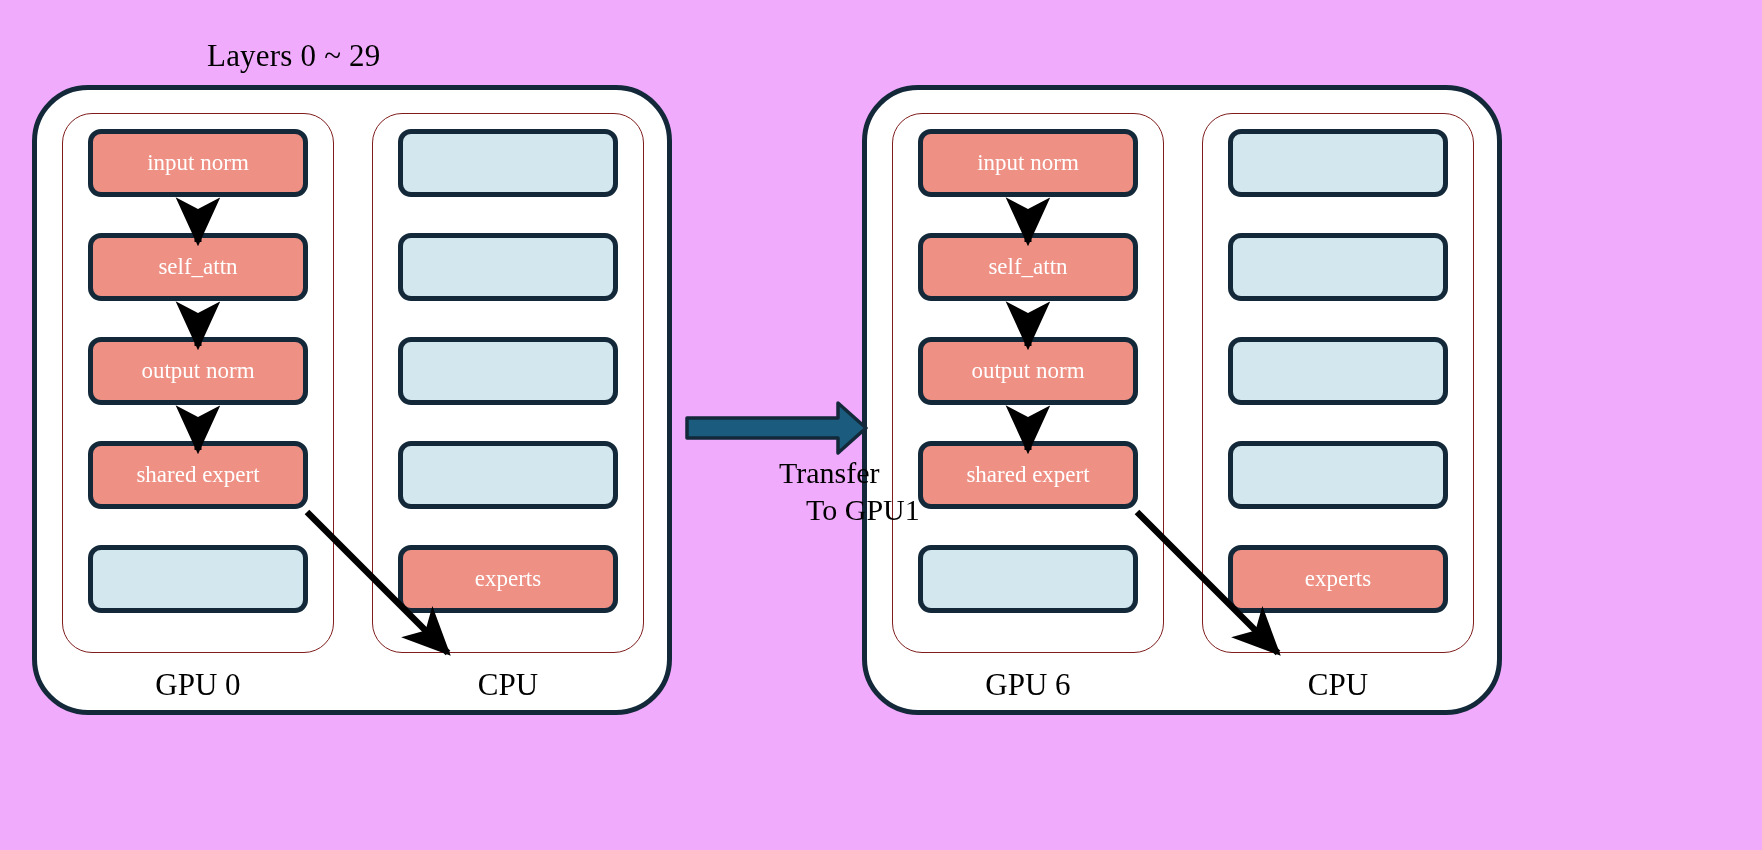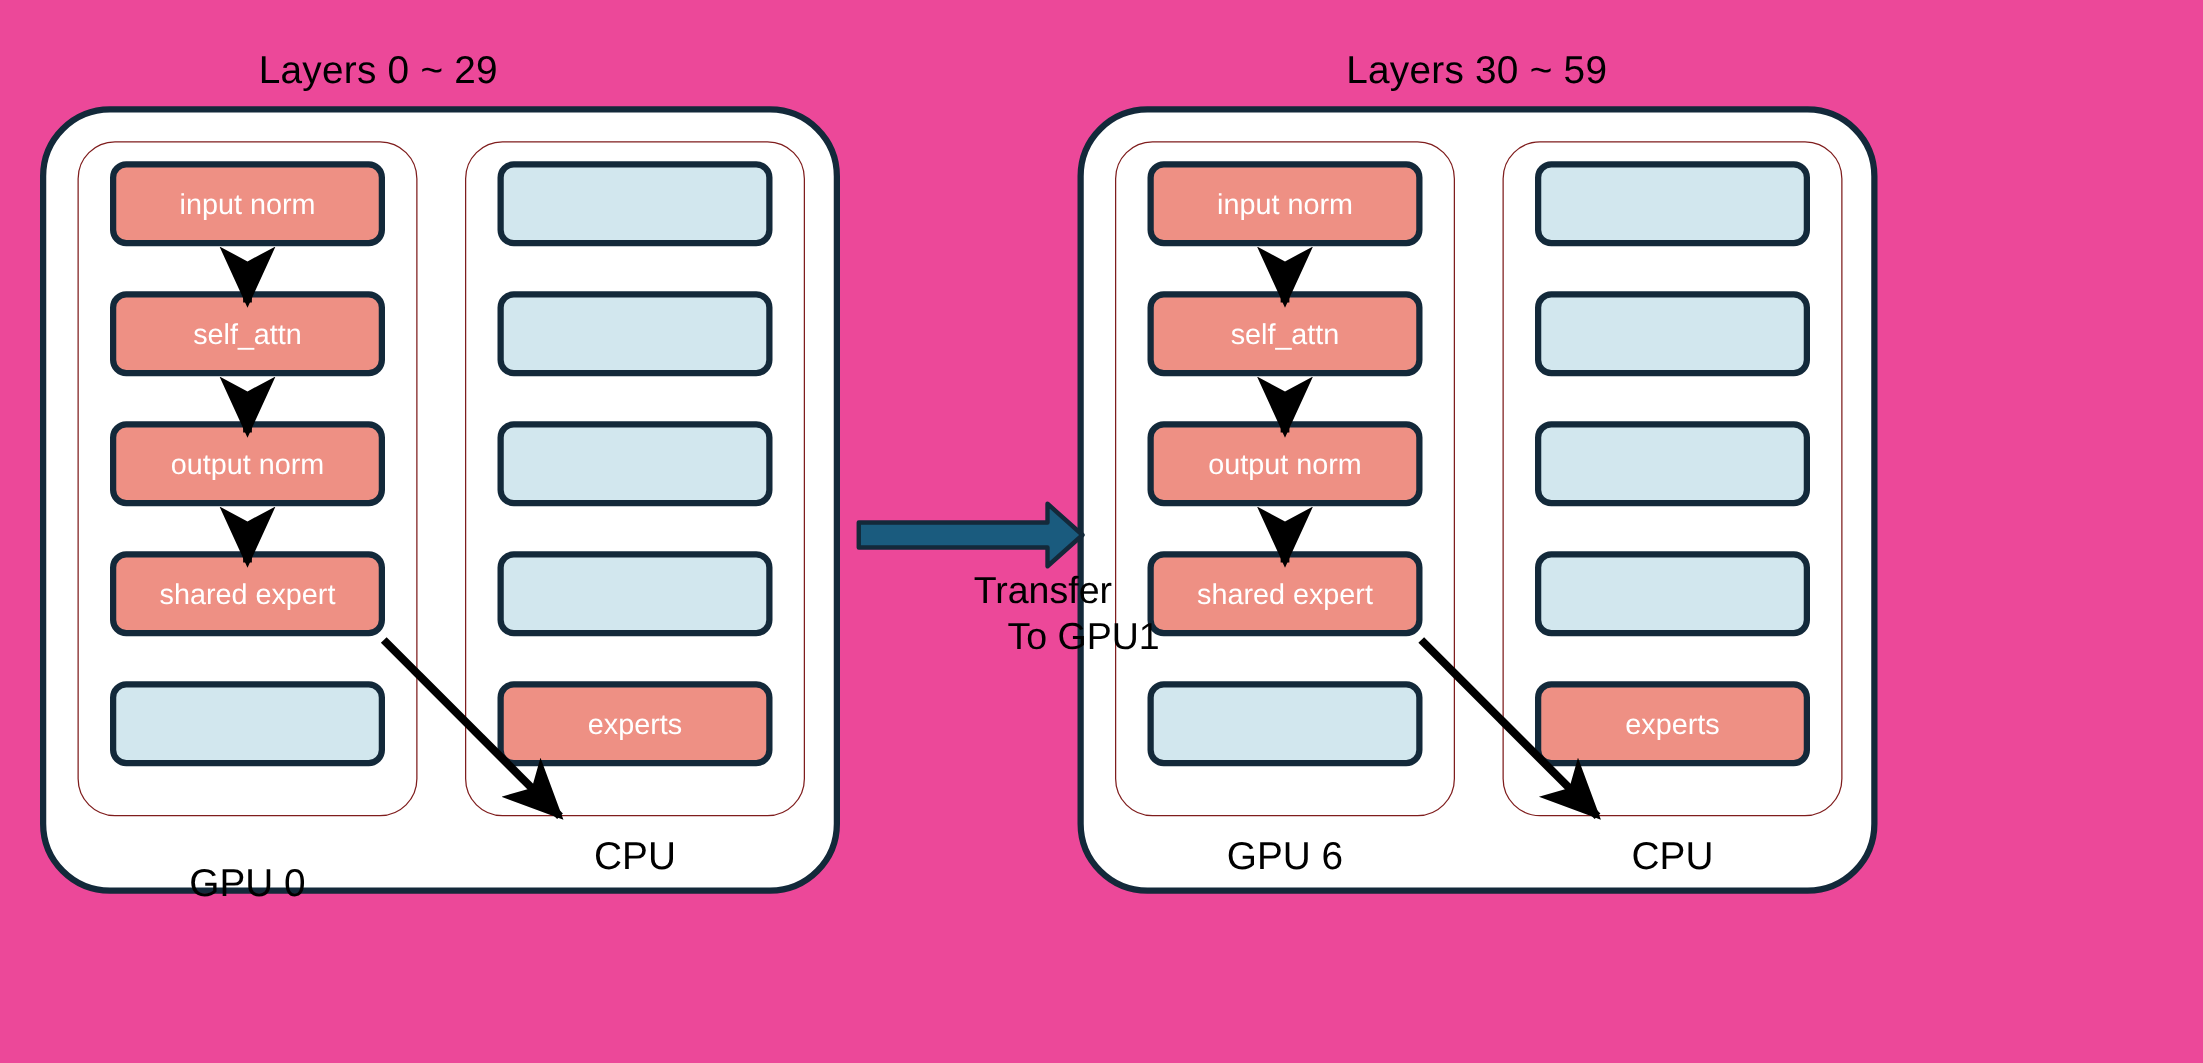--- a/index.html
+++ b/index.html
@@ -10,21 +10,22 @@
   body {
     width: 1762px;
     height: 850px;
     font-family: "Liberation Sans", sans-serif;
     overflow: hidden;
   }
   #stage {
     position: relative;
     width: 1762px;
     height: 850px;
-    background: #ec4899;
+    background: #f0abfc;
+    font-family: Liberation Serif, serif;
   }
 
   
   .group-title {
     position: absolute;
     font-size: 31px;
     color: #000000;
     font-weight: 400;
     white-space: nowrap;
     letter-spacing: 0.2px;
@@ -109,32 +110,31 @@
   <div class="device-group" style="left:32px; top:85px; width:640px; height:630px;">
   </div>
 
   <div class="column" style="left:62px; top:113px; width:272px; height:540px;">
     <div class="block active">input norm</div>
     <div class="block active">self_attn</div>
     <div class="block active">output norm</div>
     <div class="block active">shared expert</div>
     <div class="block idle"></div>
   </div>
-  <div class="column-label" style="left:62px; top:667px; width:272px;margin-top:22px;">GPU 0</div>
+  <div class="column-label" style="left:62px; top:667px; width:272px;">GPU 0</div>
 
   <div class="column" style="left:372px; top:113px; width:272px; height:540px;">
     <div class="block idle"></div>
     <div class="block idle"></div>
     <div class="block idle"></div>
     <div class="block idle"></div>
     <div class="block active">experts</div>
   </div>
   <div class="column-label" style="left:372px; top:667px; width:272px;">CPU</div>
 
-  <div class="group-title" style="left:1077px; top:38px;">Layers 30 ~ 59</div>
 
   <div class="device-group" style="left:862px; top:85px; width:640px; height:630px;">
   </div>
 
   <div class="column" style="left:892px; top:113px; width:272px; height:540px;">
     <div class="block active">input norm</div>
     <div class="block active">self_attn</div>
     <div class="block active">output norm</div>
     <div class="block active">shared expert</div>
     <div class="block idle"></div>

